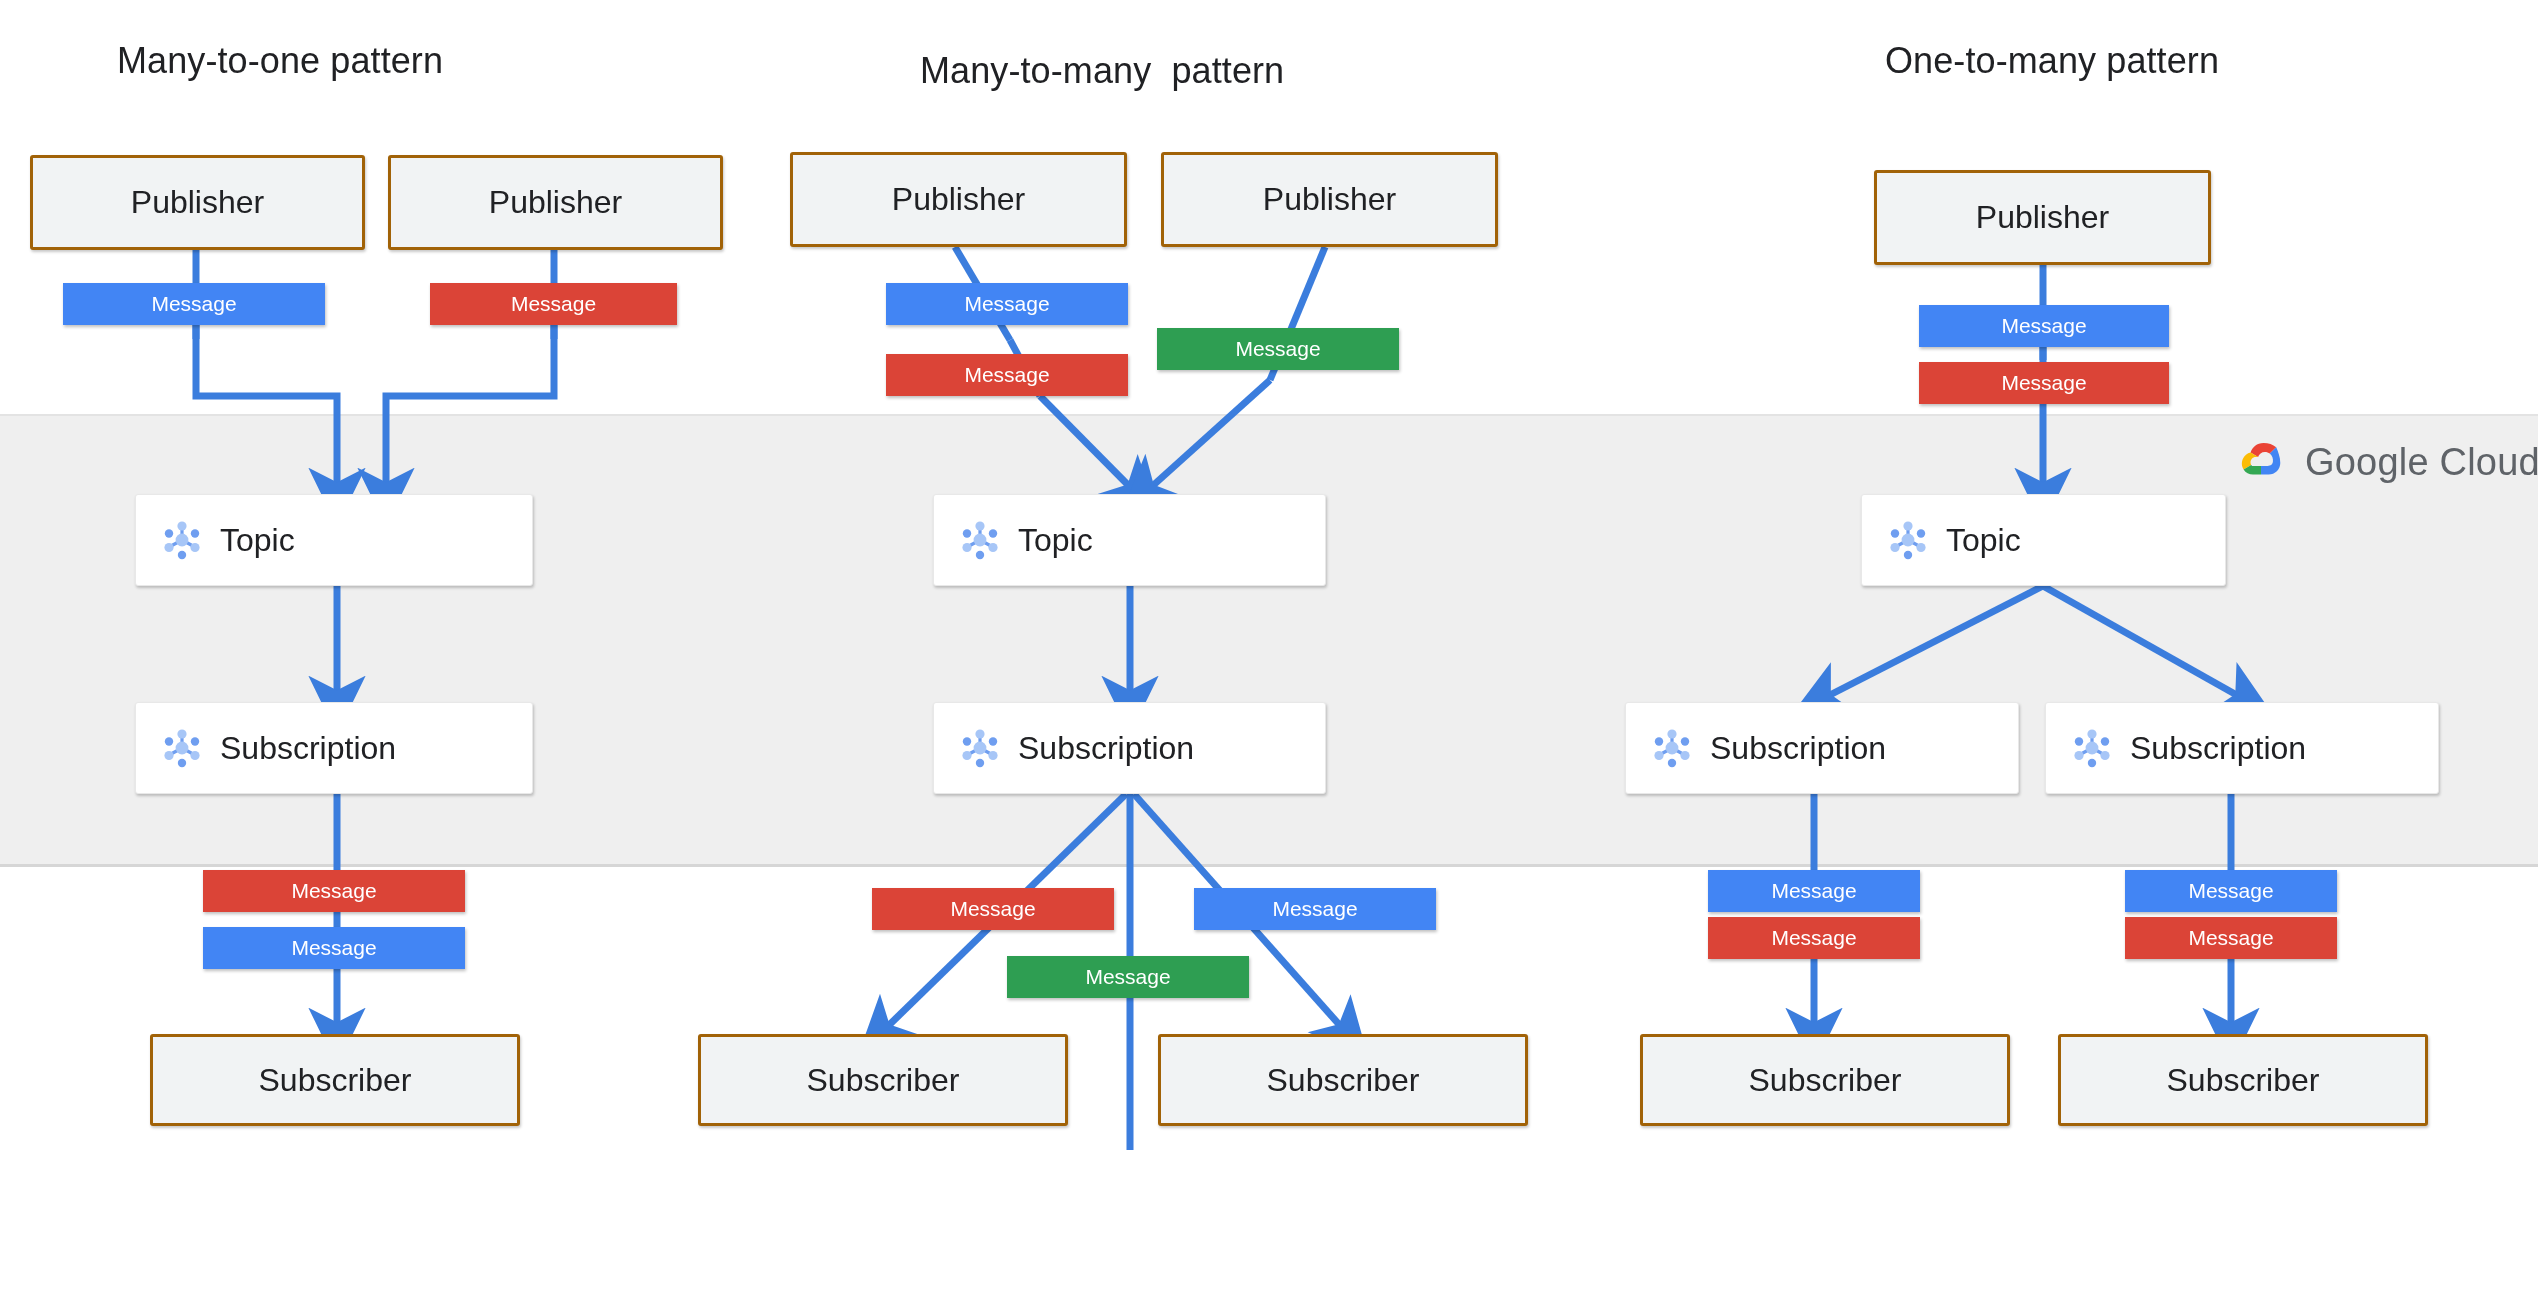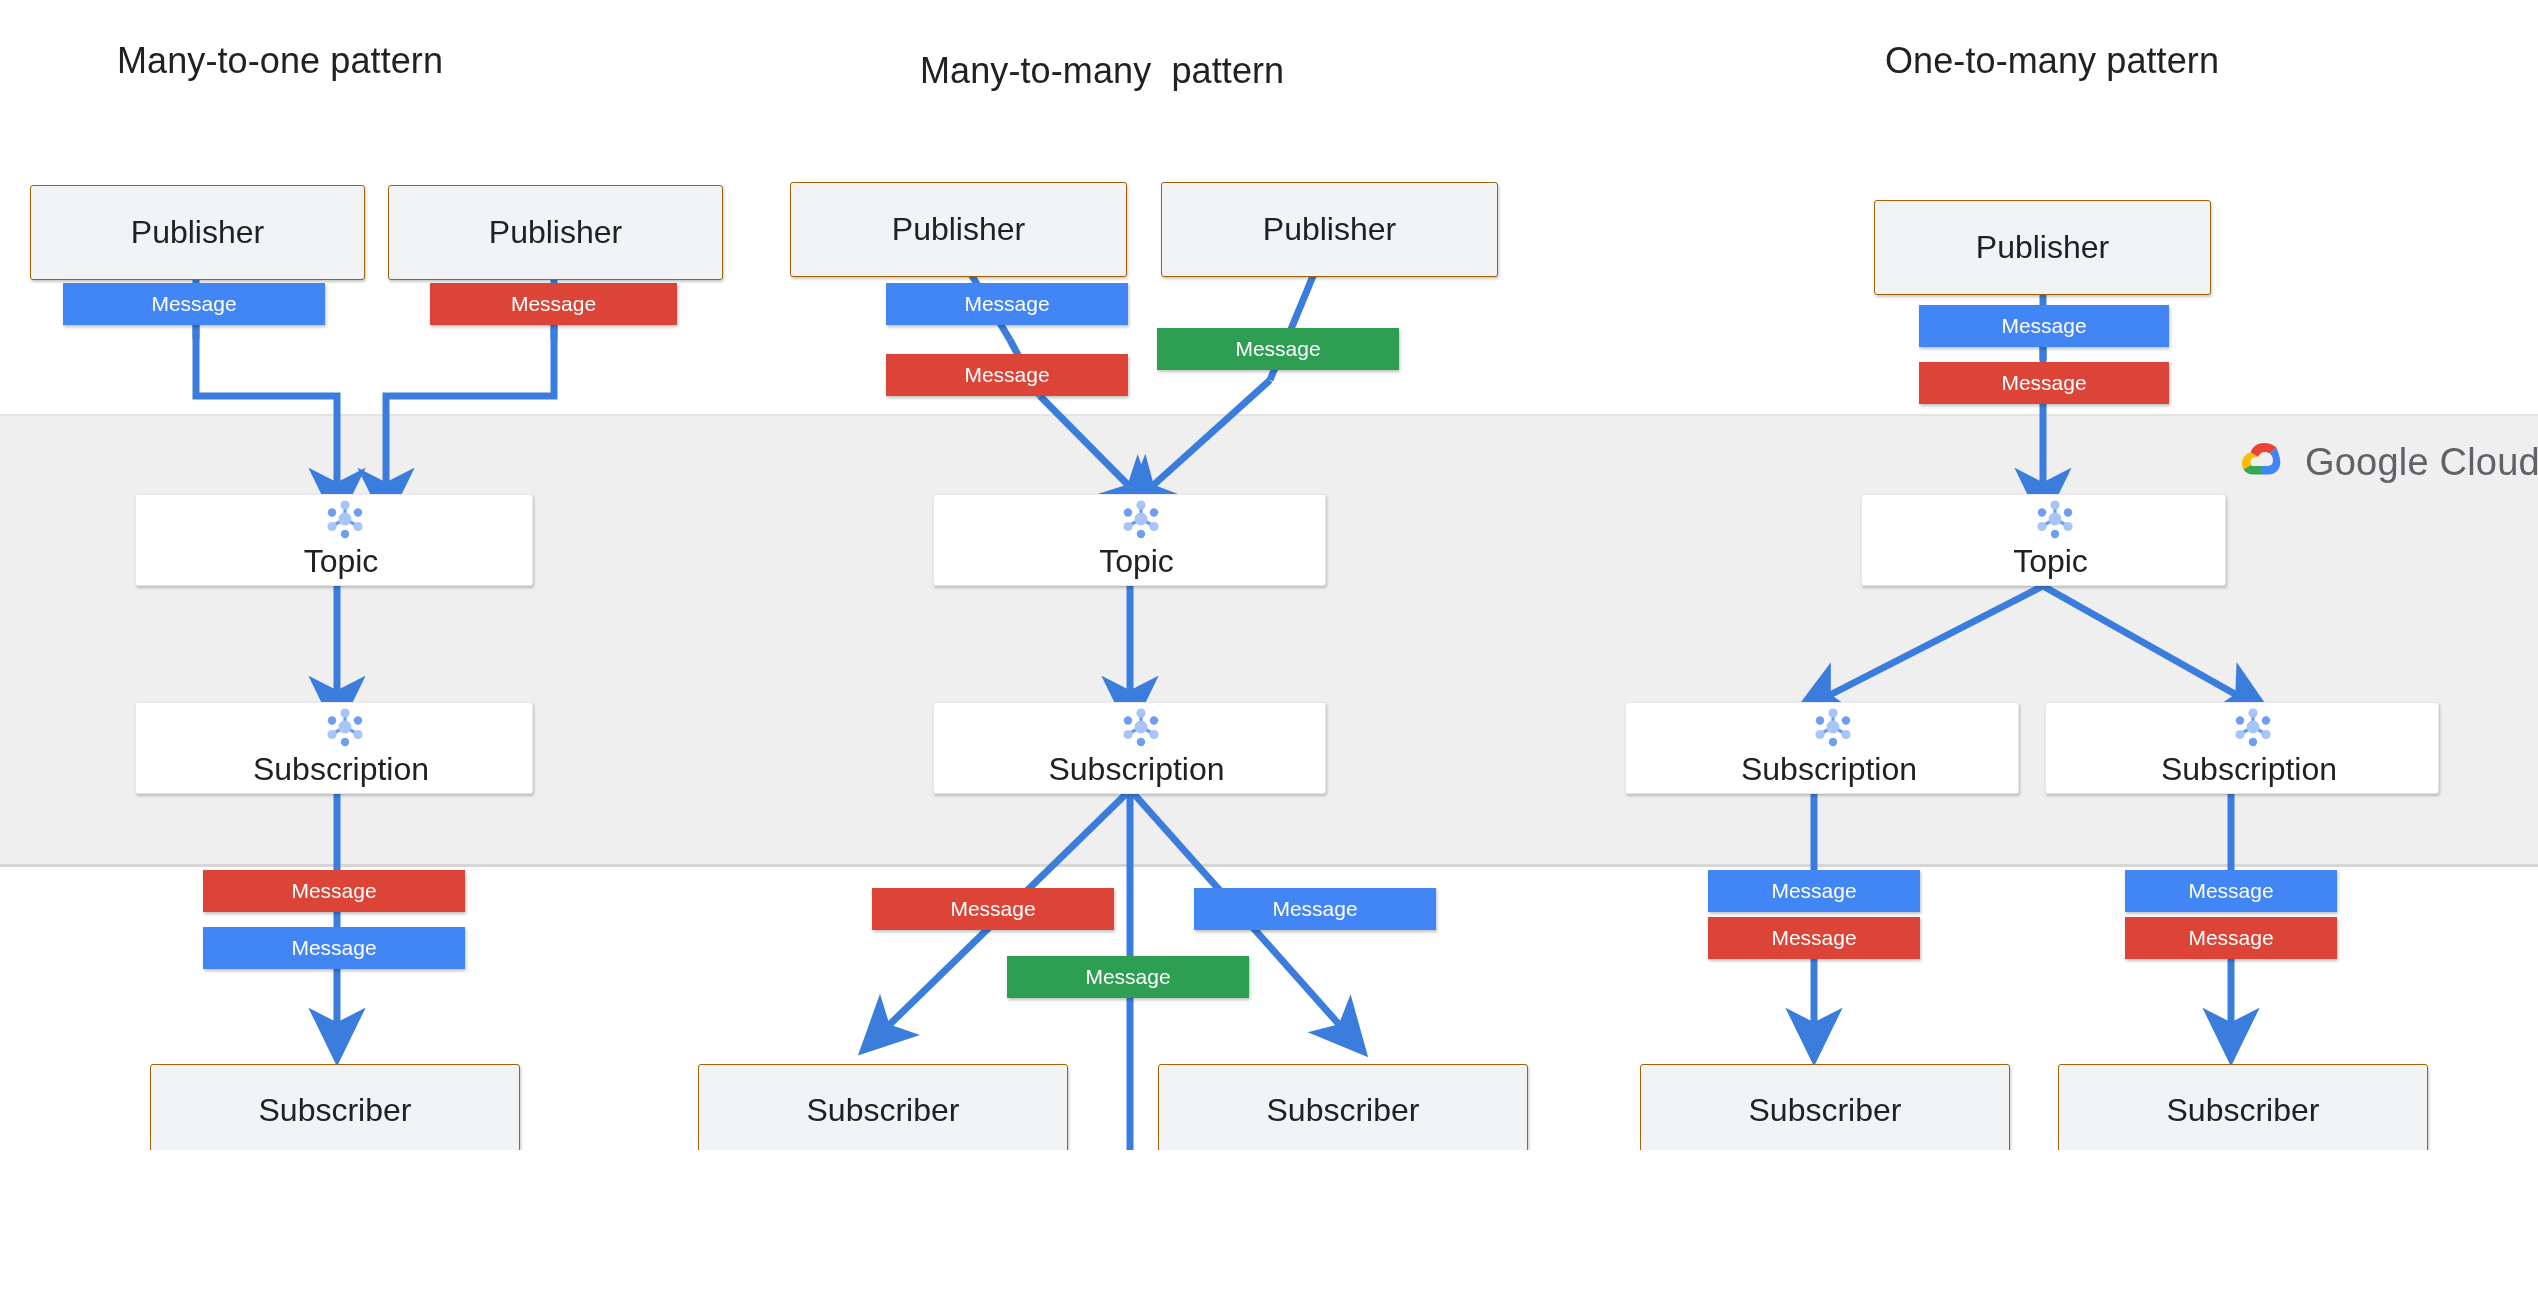--- a/index.html
+++ b/index.html
@@ -11,22 +11,22 @@
               border-top:2px solid #e3e3e3;border-bottom:3px solid #d6d6d6;}
 
   
   .heading{position:absolute;font-size:36px;color:#202124;white-space:pre;
            font-weight:400;letter-spacing:.1px;}
 
   
   .node{position:absolute;box-sizing:border-box;display:flex;align-items:center;
         justify-content:center;border-radius:3px;font-size:32px;color:#202124;
         box-shadow:1px 2px 3px rgba(0,0,0,.22);}
-  .node.grey{background:#f1f3f4;border:1px solid #a16207;margin-top:30px;}
-  .node.white{background:#ffffff;border:1px solid #e8e8e8;justify-content:flex-start;flex-direction:column;}
+  .node.grey{background:#f1f3f4;border:3px solid #a16207;}
+  .node.white{background:#ffffff;border:1px solid #e8e8e8;justify-content:flex-start;}
   .node.white .label{margin-left:14px;}
 
   
   .psicon{flex:0 0 auto;margin-left:22px;width:48px;height:48px;display:block;}
 
   
   .msg{position:absolute;box-sizing:border-box;display:flex;align-items:center;
        justify-content:center;color:#ffffff;font-size:21px;
        box-shadow:1px 2px 3px rgba(0,0,0,.25);}
 

